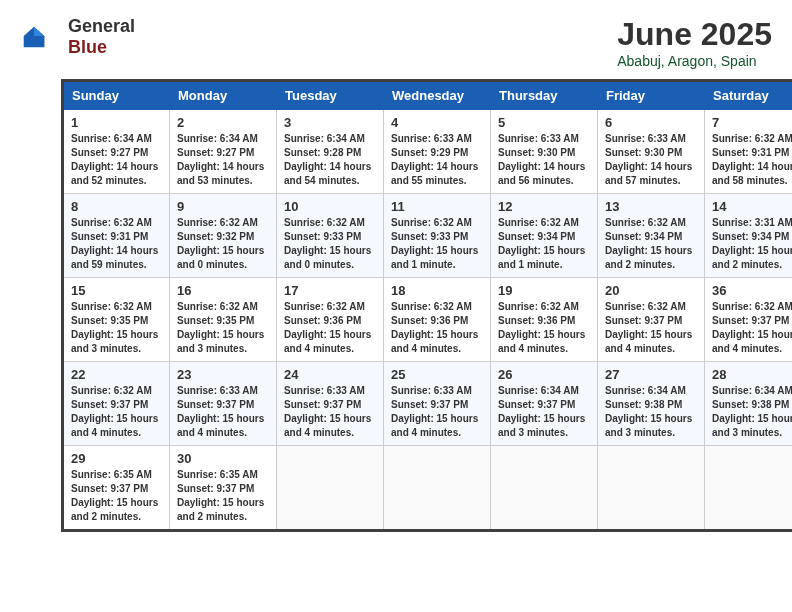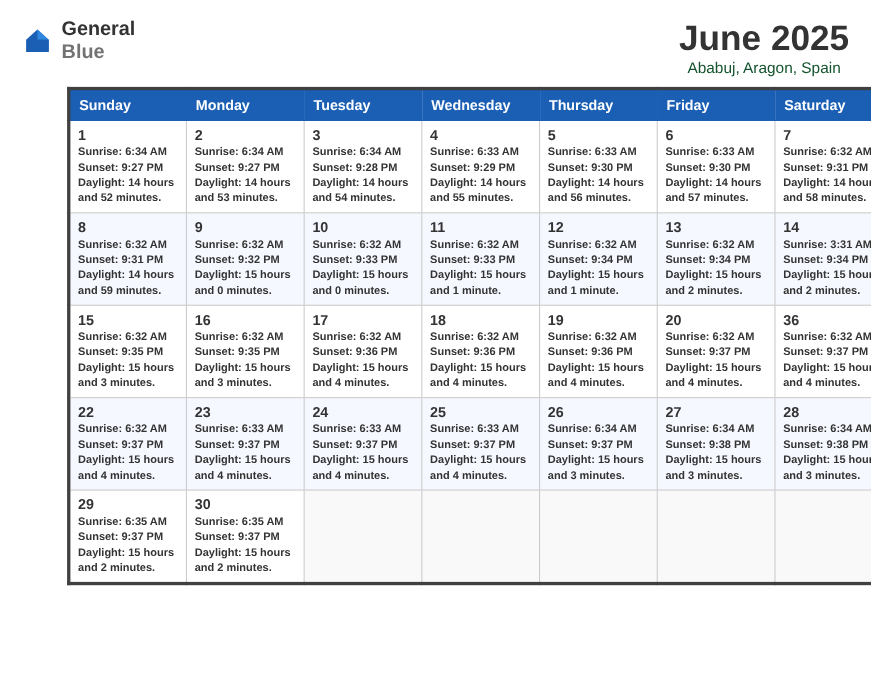--- a/index.html
+++ b/index.html
@@ -18,28 +18,28 @@
     }
     .header-row {
       display: flex;
       justify-content: space-between;
       align-items: flex-start;
       margin-bottom: 10px;
     }
     .logo {
       display: flex;
       align-items: center;
-      gap: 8px;
+      gap: 20px;
     }
     .logo-icon {
       width: 28px;
       height: 28px;
     }
     .title-block {
-      text-align: center;
+      text-align: left;
     }
     .main-title {
       font-size: 32px;
       font-weight: bold;
       color: #333;
     }
     .subtitle {
       font-size: 14px;
       color: #14532d;
     }
@@ -95,21 +95,21 @@
 <div class="page">
   <div class="header-row">
     <div class="logo">
       <svg class="logo-icon" viewBox="0 0 30 30" xmlns="http://www.w3.org/2000/svg">
         <polygon points="15,4 26,14 26,26 4,26 4,14" fill="#1a5fb4"></polygon>
         <polygon points="15,4 26,14 15,14" fill="#2e86de"></polygon>
         <polygon points="15,14 26,14 26,26" fill="#1a5fb4"></polygon>
       </svg>
       <div>
         <span style="font-size:18px;font-weight:bold;color:#333;">General</span><br>
-        <span style="font-size:18px;font-weight:bold;color:#737373;">Blue</span>
+        <span style="font-size:18px;font-weight:bold;color:#7f1d1d;">Blue</span>
       </div>
     </div>
     <div class="title-block">
       <div class="main-title">June 2025</div>
       <div class="subtitle">Ababuj, Aragon, Spain</div>
     </div>
   </div>
 
   <table class="calendar">
     <thead>

